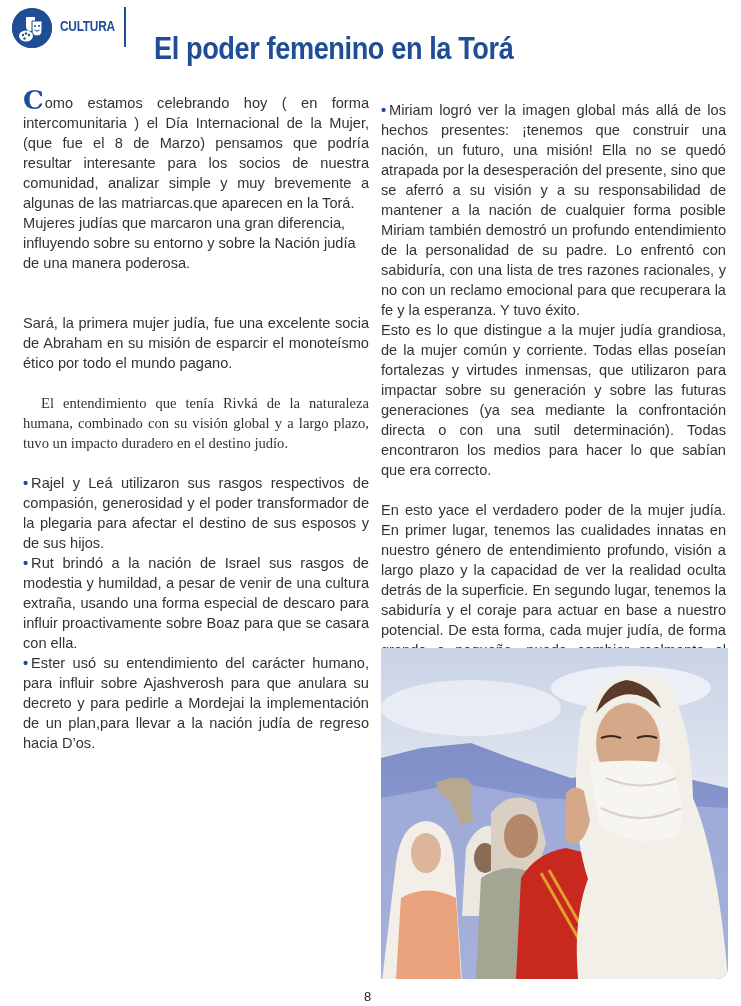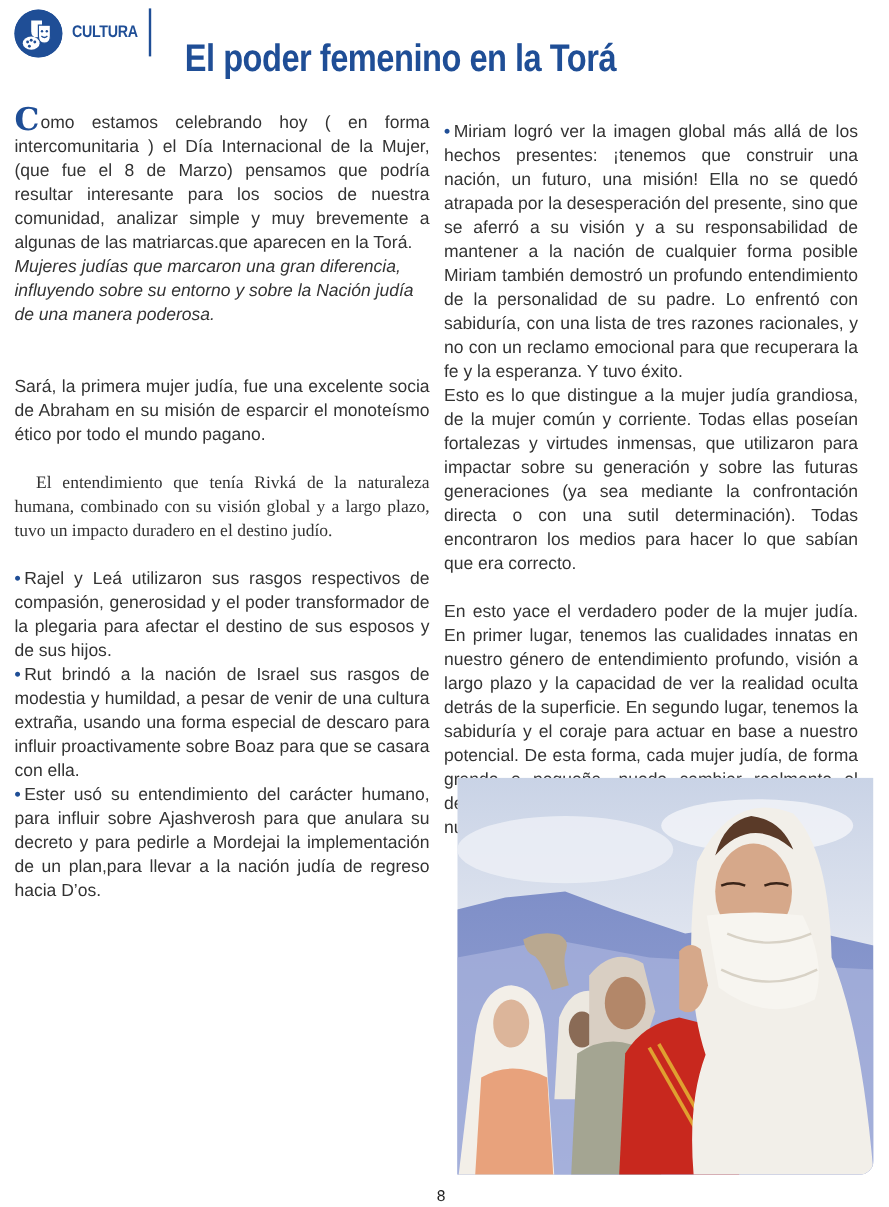--- a/index.html
+++ b/index.html
@@ -8,29 +8,29 @@
   .header { position:absolute; left:0; top:0; width:741px; height:80px; }
   .badge { position:absolute; left:12px; top:8px; width:40px; height:40px; border-radius:50%;
            background:#1f4e96; }
   .badge svg { width:40px; height:40px; display:block; }
   .section { position:absolute; left:60px; top:18px; font-size:14px; font-weight:bold; color:#1f4e96;
              letter-spacing:-0.3px; transform:scaleX(0.85); transform-origin:left; }
   .vbar { position:absolute; left:124px; top:7px; width:2px; height:40px; background:#1f4e96; }
   .title { position:absolute; left:154px; top:30px; font-size:32px; font-weight:bold; color:#1f4e96;
            letter-spacing:-0.5px; transform:scaleX(0.85); transform-origin:left; white-space:nowrap; }
 
-  .col { position:absolute; font-size:14.6px; line-height:20px; text-align:justify; color:#333; }
+  .col { position:absolute; font-size:14.6px; line-height:20px; text-align:justify; color:#333;margin-left:11px; }
   .col p { margin:0; }
   .col .gap { height:20px; }
   .colL { left:12px; top:91px; width:346px; }
   .colR { left:370px; top:100px; width:345px; }
   .drop { color:#1f4e96; font-family:"DejaVu Serif", serif; font-weight:bold; font-size:26px;
           line-height:18px; vertical-align:-1px; margin-right:1px; }
   .bullet { color:#1f4e96; font-weight:bold; margin-right:3px; }
-  .last { text-align:left;font-style:italic; }
+  .last { text-align:left; }
 
   .photo { position:absolute; left:381px; top:648px; width:347px; height:331px; overflow:hidden;
            border-radius:0 0 12px 0; }
   .photo svg { display:block; width:347px; height:331px; }
   .pageno { position:absolute; left:364px; top:989px; font-size:13px; color:#222; }
 </style>
 </head>
 <body>
 
 <div class="header">

